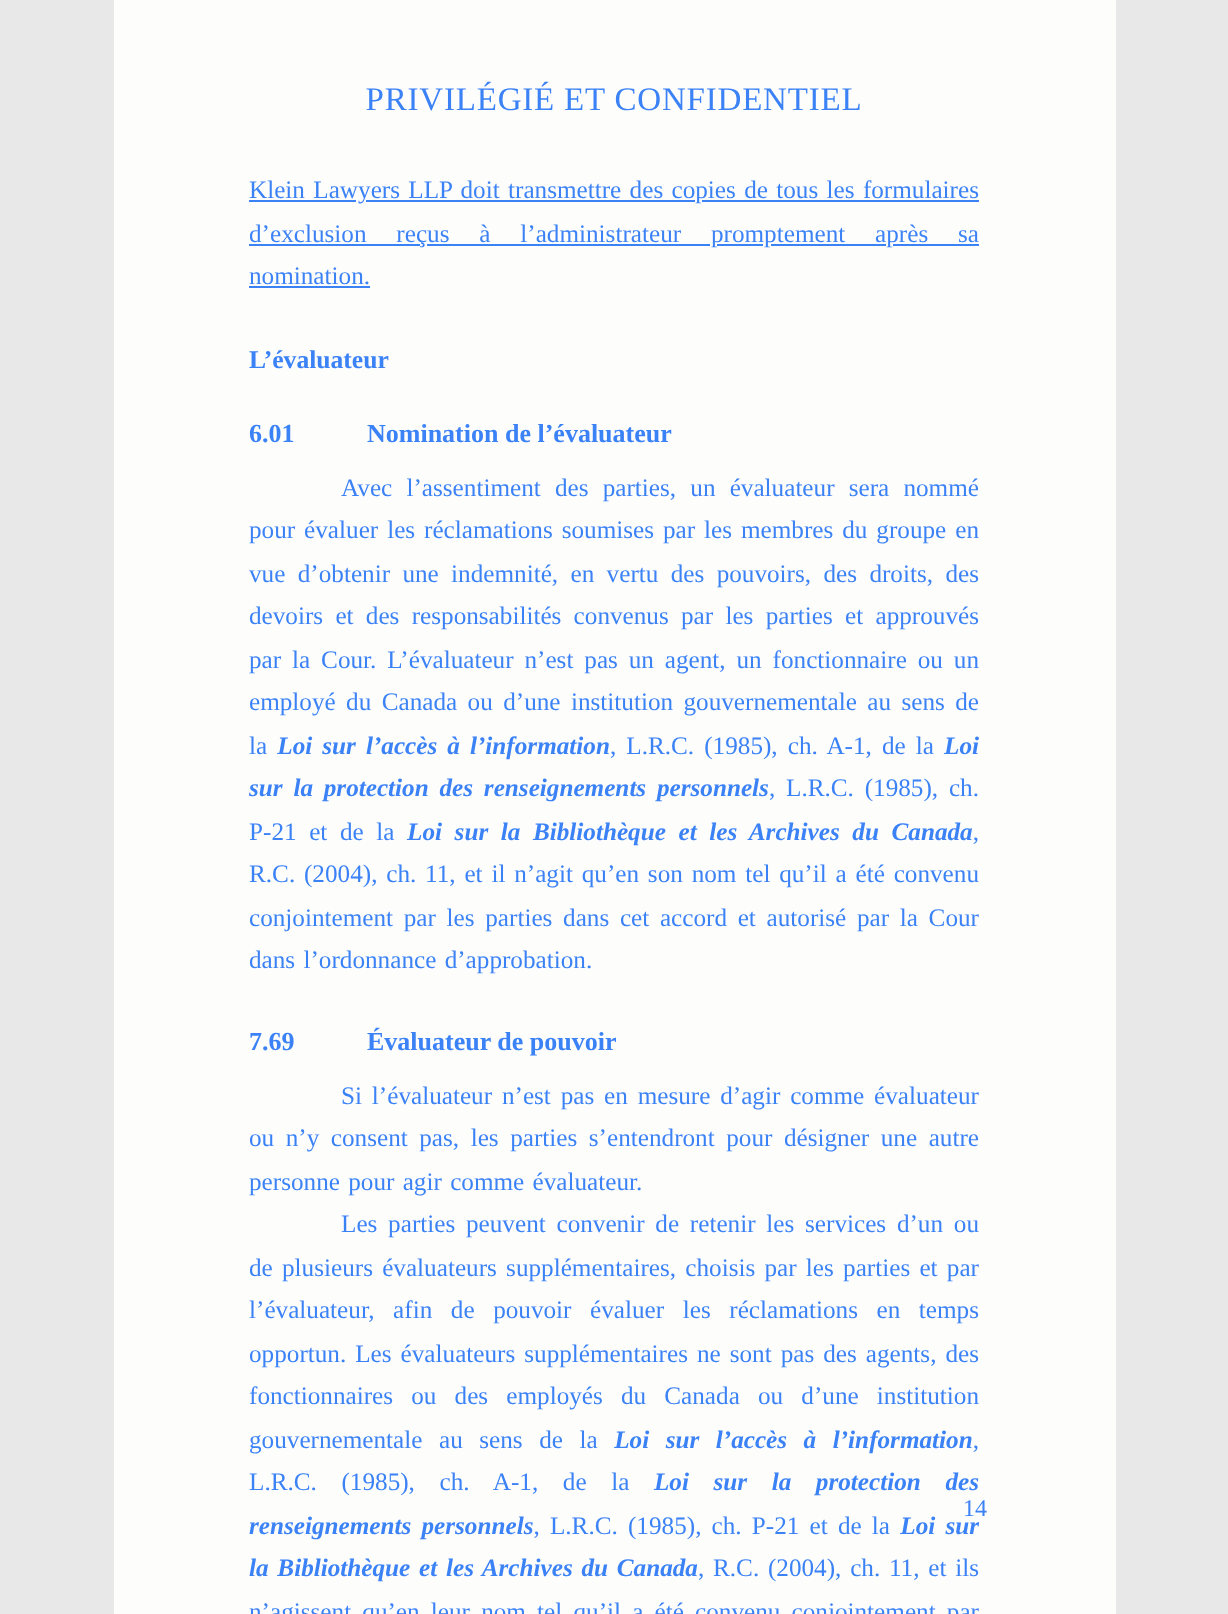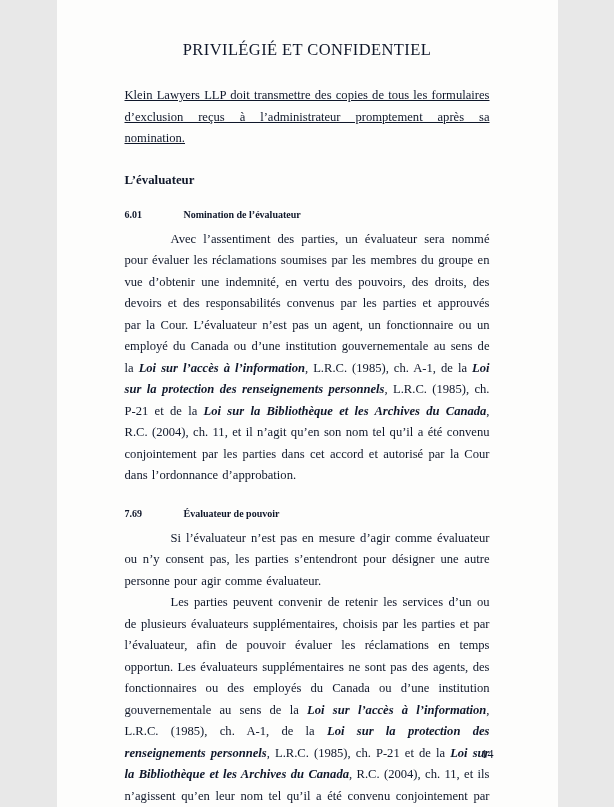--- a/index.html
+++ b/index.html
@@ -6,21 +6,21 @@
     margin: 0;
     padding: 0;
     background: #e8e8e8;
   }
   .sheet {
     position: relative;
     width: 501px;
     height: 807px;
     margin: 0 auto;
     background: #fdfdfc;
-    color: #0f172a;
+    color: #3b82f6;
     font-family: "Liberation Serif", "DejaVu Serif", serif;
     overflow: hidden;
     box-sizing: border-box;
   }
   .content {
     padding: 0 68px 0 68px;
   }
   .doc-title {
     padding-top: 40px;
     text-align: center;
@@ -47,21 +47,21 @@
   }
   .subheading {
     margin-top: 23px;
     font-weight: 700;
     font-size: 12.8px;
   }
   .sec-head {
     margin-top: 21px;
     margin-bottom: 9px;
     font-weight: 700;
-    font-size: 10px;
+    font-size: 13px;
   }
   .sec-num {
     display: inline-block;
     width: 59px;
   }
   .para.indent {
     text-indent: 46px;
   }
   .it {
     font-style: italic;

